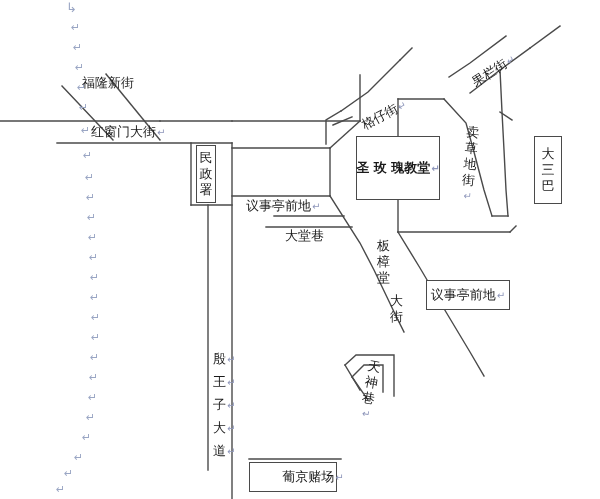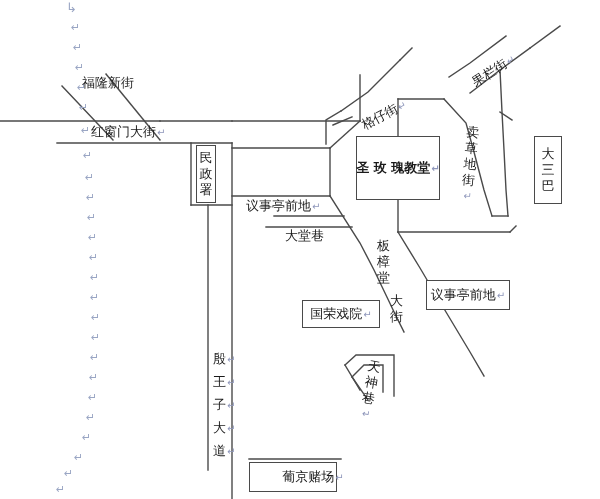--- a/index.html
+++ b/index.html
@@ -228,23 +228,20 @@
 
   <div class="lbl vert" style="left:390px; top:293px;">
     <span>大</span>
     <span>街</span>
   </div>
 
   <div class="lbl boxed" style="left:426px; top:280px; width:84px; height:30px;">
     <span><span>议事亭前地</span><span class="ret">↵</span></span>
   </div>
 
-  <div class="lbl boxed" style="left:302px; top:300px; width:78px; height:28px;">
-    <span><span>国荣戏院</span><span class="ret">↵</span></span>
-  </div>
 
   <div class="lbl vert rot" style="left:369px; top:358px; transform: rotate(10deg);">
     <span>天</span>
     <span>神</span>
     <span>巷</span>
     <span class="ret">↵</span>
   </div>
 
   <div class="lbl vert" style="left:213px; top:348px; line-height:22px;">
     <span>殷<span class="ret">↵</span></span>

